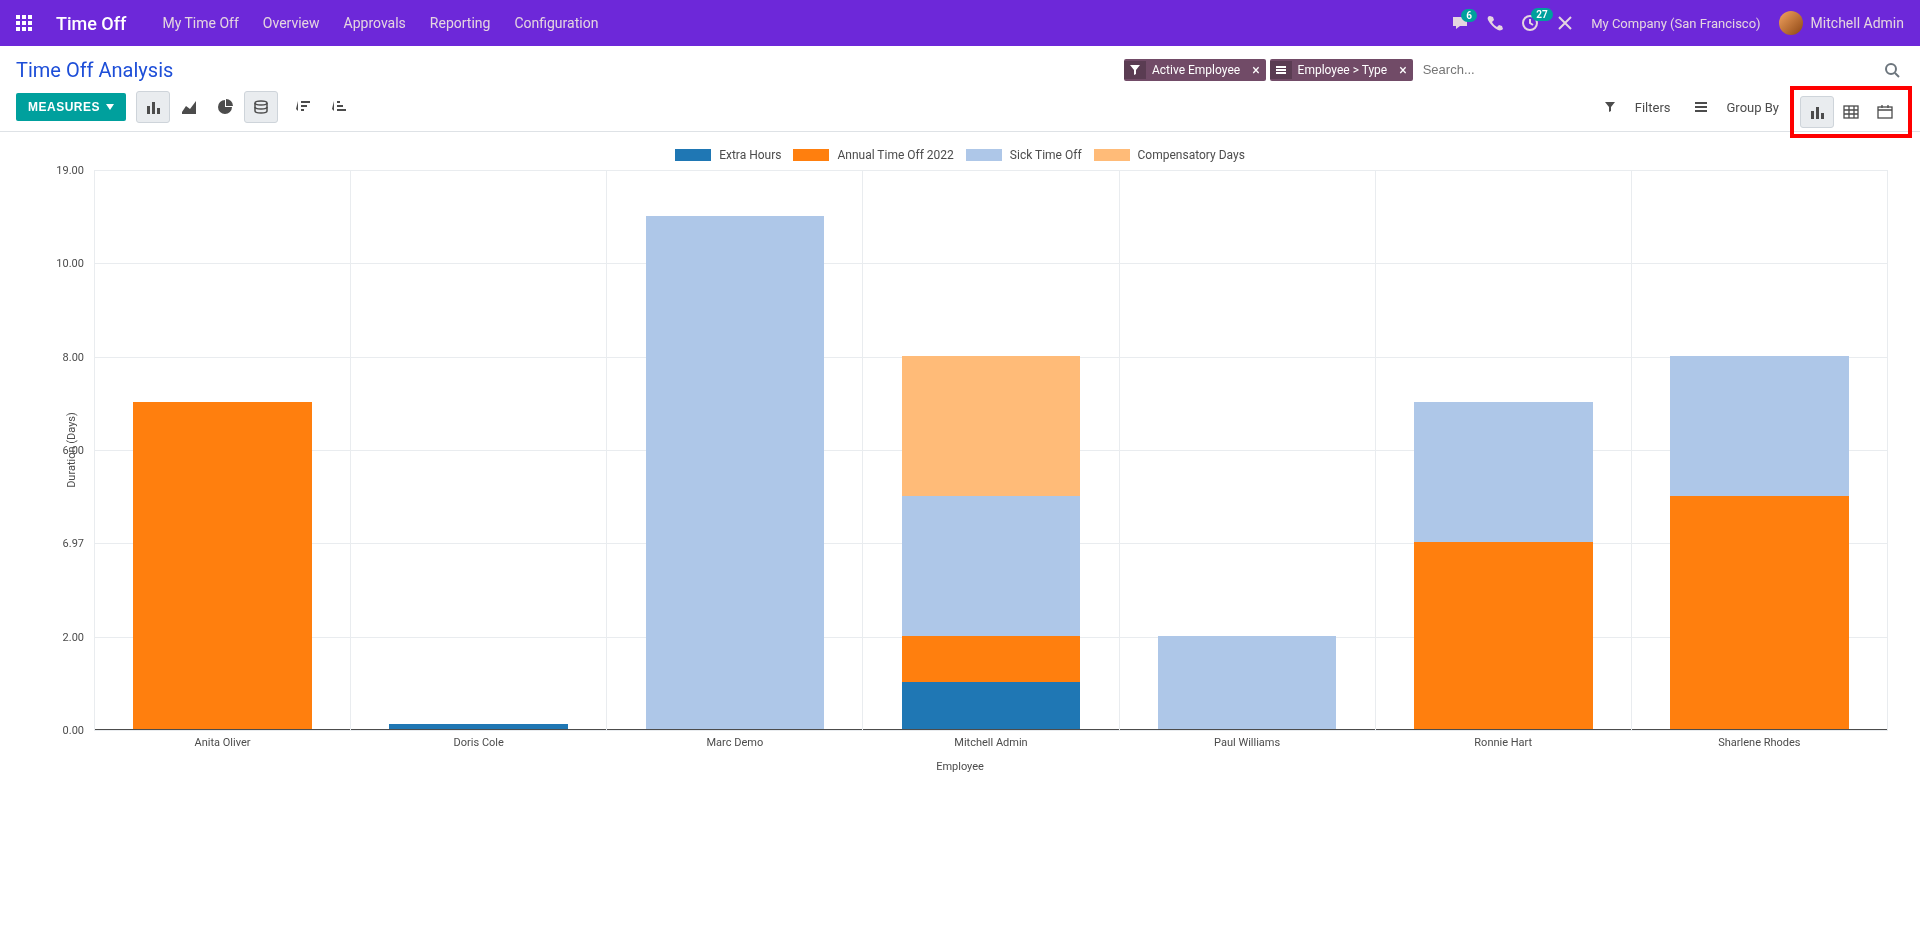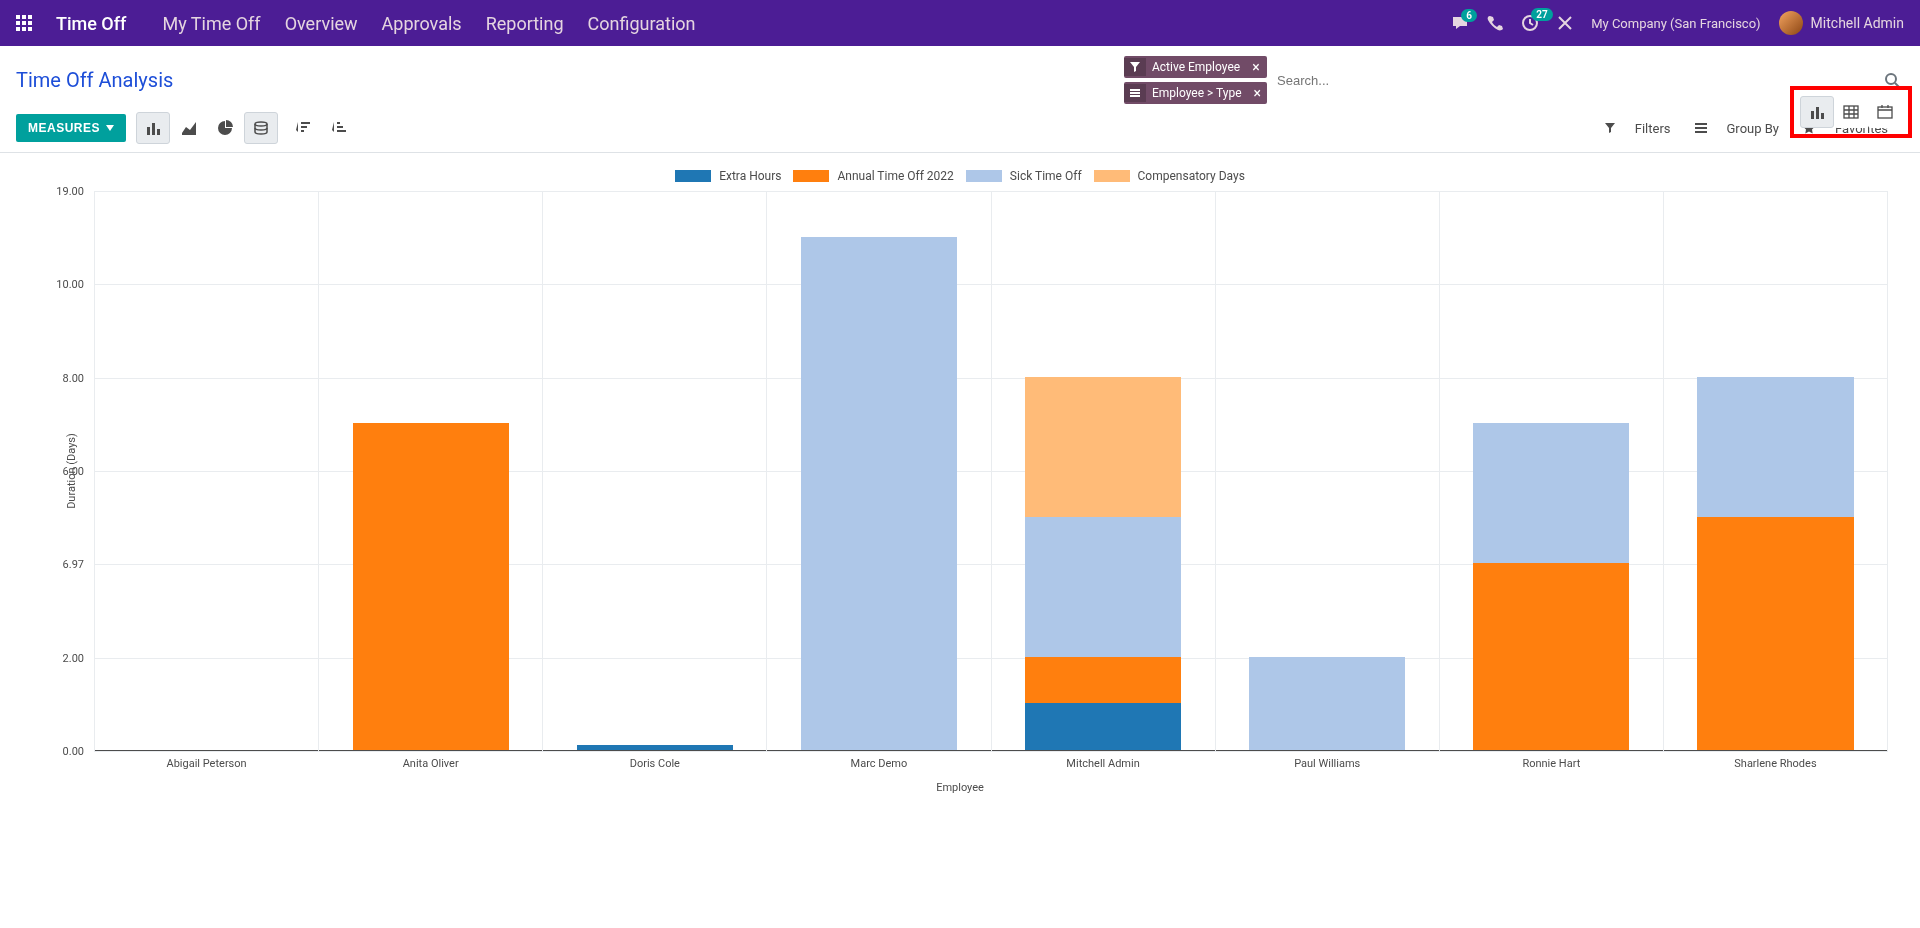--- a/index.html
+++ b/index.html
@@ -1,38 +1,38 @@
 <!DOCTYPE html>
 <html><head>
 <meta charset="utf-8">
 <style>
 * { margin: 0; padding: 0; box-sizing: border-box; }
 body { font-family: -apple-system, BlinkMacSystemFont, "Segoe UI", Roboto, sans-serif; font-size: 14px; color: #374151; background: #fff; overflow: hidden; }
 
 
-.top-nav { background: #4c1d95; color: #fff; height: 46px; display: flex; align-items: center; padding: 0 16px; }
+.top-nav { background: #6d28d9; color: #fff; height: 46px; display: flex; align-items: center; padding: 0 16px; }
 .top-nav-left { display: flex; align-items: center; gap: 20px; }
 .apps-icon { display: grid; grid-template-columns: repeat(3, 4px); grid-template-rows: repeat(3, 4px); gap: 2px; cursor: pointer; }
 .apps-icon span { background: #fff; width: 4px; height: 4px; }
 .app-title { font-size: 18px; font-weight: 500; margin-left: 4px; }
 .nav-menu { display: flex; gap: 24px; margin-left: 16px; }
-.nav-menu-item { color: #e5d5e0; cursor: pointer; font-size: 18px; }
+.nav-menu-item { color: #e5d5e0; cursor: pointer; font-size: 14px; }
 .top-nav-right { margin-left: auto; display: flex; align-items: center; gap: 18px; }
 .icon-badge { position: relative; cursor: pointer; color: #e5d5e0; }
 .badge { position: absolute; top: -6px; left: 10px; background: #00a09d; color: #fff; font-size: 10px; padding: 1px 5px; border-radius: 8px; font-weight: 600; }
 .company-name { color: #e5d5e0; font-size: 13px; cursor: pointer; }
 .user-block { display: flex; align-items: center; gap: 8px; cursor: pointer; color: #e5d5e0; }
 .avatar { width: 24px; height: 24px; border-radius: 50%; background: linear-gradient(135deg, #f4a460, #8b4513); }
 
 
 .control-panel { padding: 10px 16px 0; border-bottom: 1px solid #dee2e6; }
 .cp-row1 { display: flex; align-items: center; margin-bottom: 8px; }
 .page-title { font-size: 20px; color: #1d4ed8; font-weight: 400; }
 .search-area { margin-left: auto; display: flex; align-items: center; gap: 4px; width: 780px; }
-.search-chips { display: flex; gap: 4px; flex-direction: column; }
+.search-chips { display: flex; gap: 4px; }
 .chip { display: flex; align-items: center; background: #714b67; color: #fff; font-size: 12px; border-radius: 2px; overflow: hidden; }
 .chip-icon { background: #5a3c52; padding: 4px 6px; display: flex; align-items: center; }
 .chip-text { padding: 4px 6px; }
 .chip-close { padding: 0 6px; cursor: pointer; font-size: 14px; }
 .search-input { flex: 1; border: none; outline: none; padding: 6px; font-size: 13px; color: #be185d; }
 .search-icon { cursor: pointer; color: #6c757d; padding: 4px; }
 
 .cp-row2 { display: flex; align-items: center; padding-bottom: 8px; }
 .measures-btn { background: #00a09d; color: #fff; border: none; padding: 7px 12px; font-size: 12px; font-weight: 600; letter-spacing: 0.5px; cursor: pointer; display: flex; align-items: center; gap: 6px; border-radius: 2px; }
 .chart-type-btns { display: flex; margin-left: 10px; gap: 2px; }
@@ -294,24 +294,20 @@
         <div class="grid-line" style="top: 83.3333%;"></div>
         <div class="grid-line" style="top: 66.6667%;"></div>
         <div class="grid-line" style="top: 50%;"></div>
         <div class="grid-line" style="top: 33.3333%;"></div>
         <div class="grid-line" style="top: 16.6667%;"></div>
         <div class="grid-line" style="top: 0%;"></div>
         <div class="x-axis-line"></div>
       </div>
     <div class="bars" id="bars">
         <div class="bar-group">
-          <div class="bar-stack"></div>
-          <div class="x-tick">Abigail Peterson</div>
-        </div>
-        <div class="bar-group">
           <div class="bar-stack">
             <div class="bar-seg" style="height: 326.667px; background: rgb(255, 127, 14);"></div>
           </div>
           <div class="x-tick">Anita Oliver</div>
         </div>
         <div class="bar-group">
           <div class="bar-stack">
             <div class="bar-seg" style="height: 4.66667px; background: rgb(31, 119, 180);"></div>
           </div>
           <div class="x-tick">Doris Cole</div>

